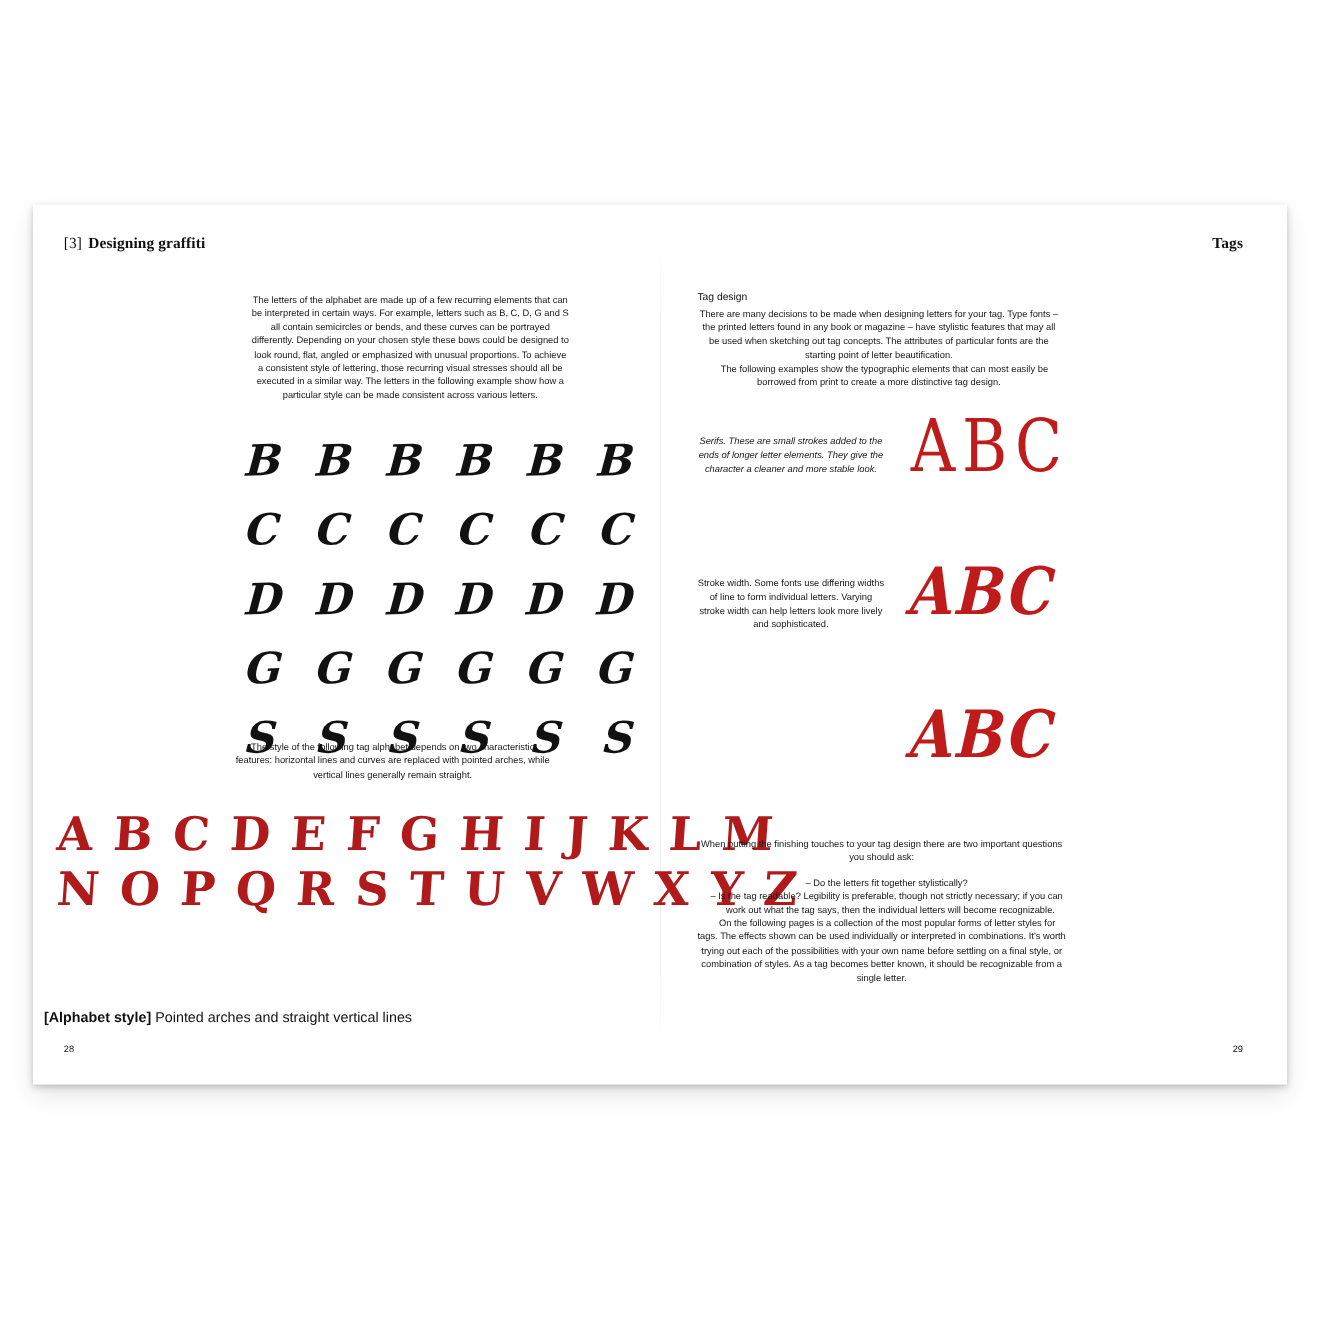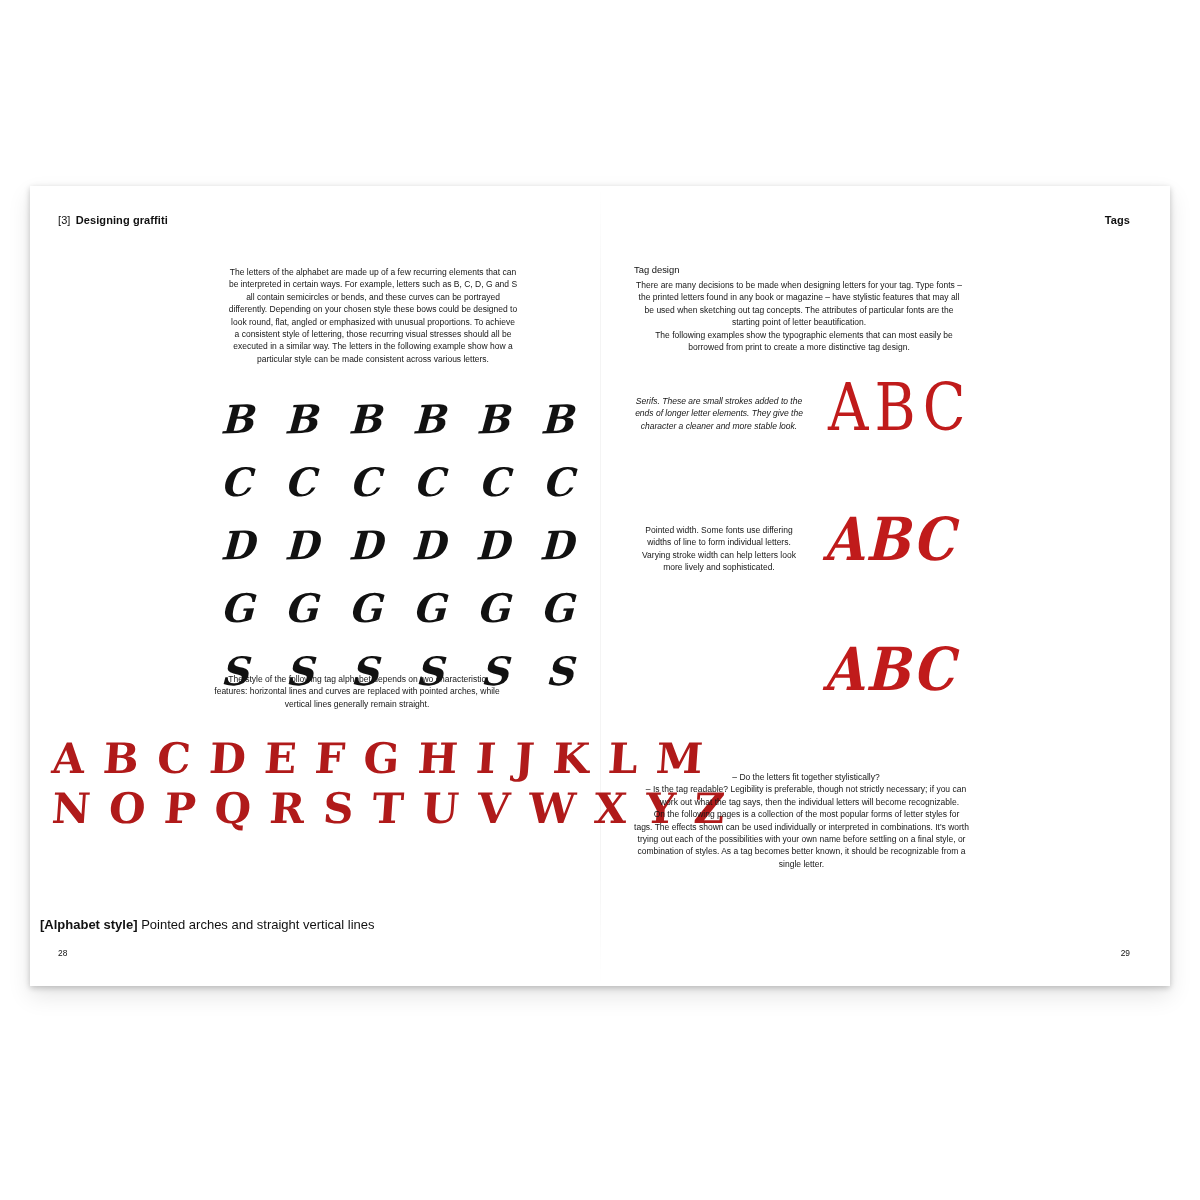--- a/index.html
+++ b/index.html
@@ -40,24 +40,25 @@
     top: 0;
     width: 50%;
     height: 100%;
     box-sizing: border-box;
   }
   .page.left  { left: 0;   padding: 28px 34px 24px 28px; }
   .page.right { left: 50%; padding: 28px 40px 24px 34px; }
 
   
   .runhead {
-    font-size: 11px;
+    font-size: 14px;
     letter-spacing: 0.1px;
     color: #111;
     height: 12px;
+    font-family: Liberation Serif, serif;
   }
   .runhead .chapnum { font-weight: normal; }
   .runhead .chaptitle { font-weight: bold; margin-left: 2px; }
   .runhead.right-align { text-align: right; font-weight: bold; }
 
   
   .col-text {
     font-size: 8.5px;
     line-height: 12.4px;
     color: #161616;
@@ -306,27 +307,28 @@
       <p>There are many decisions to be made when designing letters for your tag. Type fonts – the printed letters found in any book or magazine – have stylistic features that may all be used when sketching out tag concepts. The attributes of particular fonts are the starting point of letter beautification.</p>
       <p>The following examples show the typographic elements that can most easily be borrowed from print to create a more distinctive tag design.</p>
     </div>
 
     <div class="col-text feature f1">
       <p>Serifs. These are small strokes added to the ends of longer letter elements. They give the character a cleaner and more stable look.</p>
     </div>
     <div class="redabc a1">ABC</div>
 
     <div class="col-text feature f2">
-      <p>Pointed width. Some fonts use differing widths of line to form individual letters. Varying stroke width can help letters look more lively and sophisticated.</p>
+      <p>Stroke width. Some fonts use differing widths of line to form individual letters. Varying stroke width can help letters look more lively and sophisticated.</p>
     </div>
     <div class="redabc a2">ABC</div>
 
     <div class="redabc a3">ABC</div>
 
     <div class="col-text r-closing">
+      <p>When putting the finishing touches to your tag design there are two important questions you should ask:</p>
       <ul class="bullets">
         <li>– Do the letters fit together stylistically?</li>
         <li>– Is the tag readable? Legibility is preferable, though not strictly necessary; if you can work out what the tag says, then the individual letters will become recognizable.</li>
       </ul>
       <p class="r-final">On the following pages is a collection of the most popular forms of letter styles for tags. The effects shown can be used individually or interpreted in combinations. It's worth trying out each of the possibilities with your own name before settling on a final style, or combination of styles. As a tag becomes better known, it should be recognizable from a single letter.</p>
     </div>
 
     <div class="folio right-f">29</div>
   </div>
 </div>

